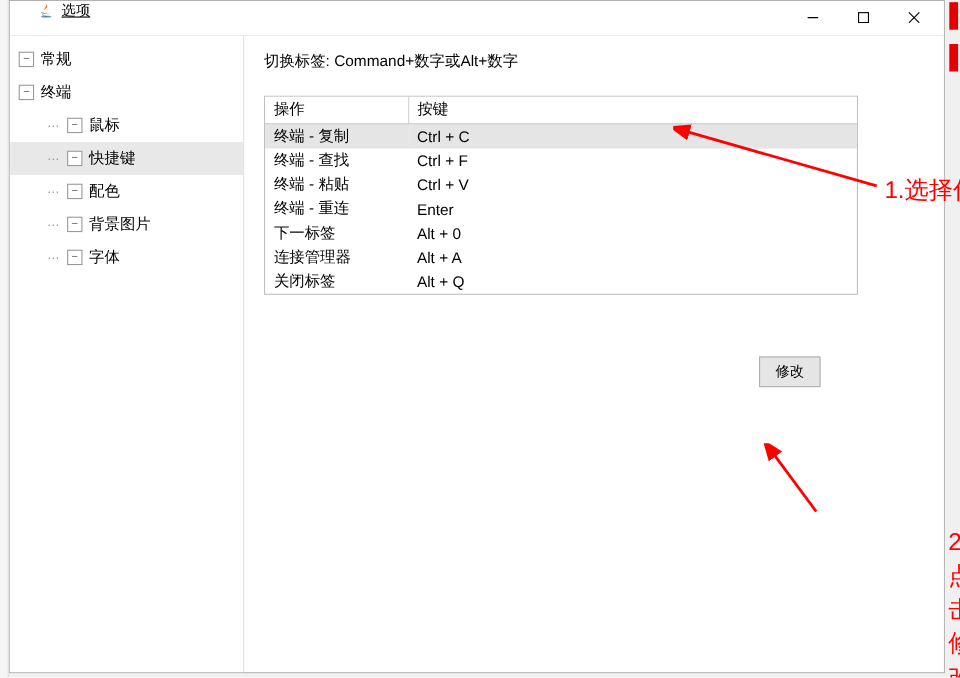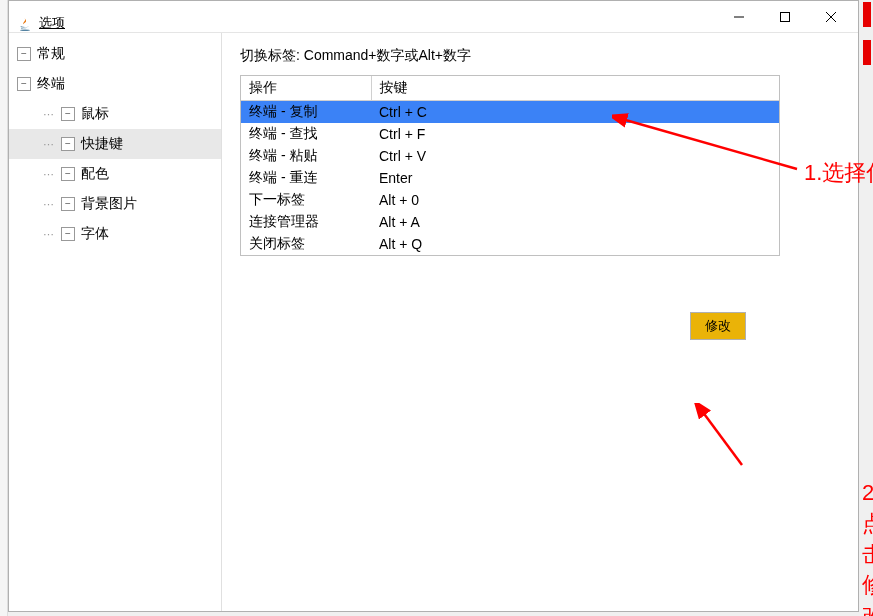--- a/index.html
+++ b/index.html
@@ -29,22 +29,22 @@
       width: 851px;
       height: 612px;
       background: #ffffff;
       border: 1px solid #b0b0b0;
       display: flex;
       flex-direction: column;
     }
     .titlebar {
       height: 32px;
       display: flex;
-      align-items: flex-end;
-      padding: 0 4px 0 8px;
+      align-items: flex-start;
+      padding: 0 4px 0 25px;
       background: #ffffff;
       border-bottom: 1px solid #e5e5e5;
       text-decoration: underline;
     }
     .java-icon {
       width: 16px;
       height: 16px;
       margin-right: 6px;
       display: inline-flex;
       align-items: center;
@@ -114,21 +114,21 @@
     .main {
       flex: 1;
       padding: 14px 18px;
       display: flex;
       flex-direction: column;
       position: relative;
     }
     .hint {
       font-size: 14px;
       color: #000;
-      margin-bottom: 10px;
+      margin-bottom: 22px;
     }
     .table-container {
       border: 1px solid #c0c0c0;
       width: 540px;
     }
     table {
       border-collapse: collapse;
       width: 100%;
       font-size: 14px;
     }
@@ -138,31 +138,31 @@
       padding: 3px 8px;
       background: #fff;
       border-bottom: 1px solid #d0d0d0;
       border-right: 1px solid #d0d0d0;
     }
     th:last-child { border-right: none; }
     td {
       padding: 2px 8px;
       height: 22px;
     }
-    tr.row-selected td { background: #3b82f6; margin-left: 28px; }
+    tr.row-selected td { background: #e5e5e5; margin-left: 28px; }
     .col-action { width: 130px; }
     .button-row {
       margin-top: 56px;
       width: 506px;
       display: flex;
       justify-content: flex-end;
     }
     .btn {
       padding: 4px 14px;
-      background: #eab308;
+      background: #e5e5e5;
       border: 1px solid #b0b0b0;
       font-size: 13px;
       cursor: pointer;
       font-family: inherit;
     }
     .annotation {
       position: absolute;
       color: #ff0000;
       font-size: 22px;
       pointer-events: none;

